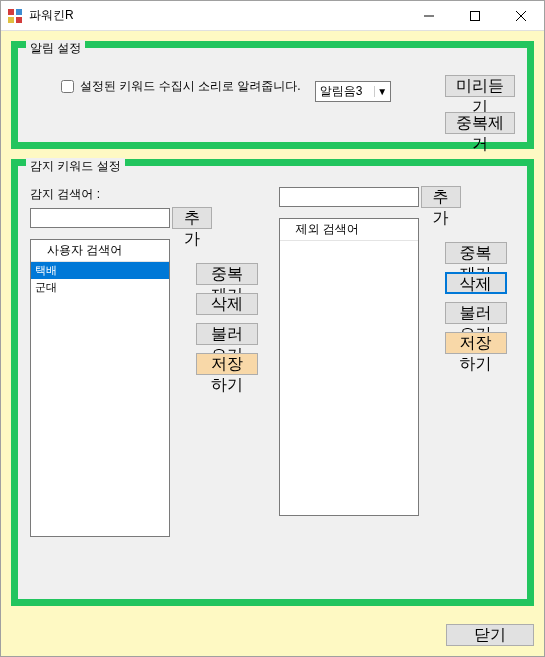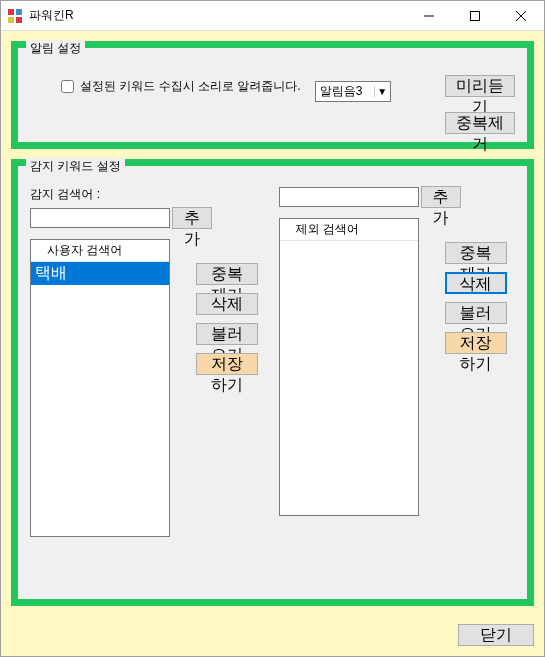--- a/index.html
+++ b/index.html
@@ -192,21 +192,21 @@
       height: 298px;
       overflow: hidden;
     }
     .listbox-header {
       padding: 2px 16px;
       border-bottom: 1px solid #e4e4e4;
       font-size: 12px;
     }
     .listbox-item {
       padding: 1px 4px;
-      font-size: 16px;
+      font-size: 11px;
       cursor: pointer;
     }
     .listbox-item.selected {
       background: #0078d7;
       color: #ffffff;
     }
     
     .button-stack {
       display: flex;
       flex-direction: column;
@@ -218,21 +218,21 @@
       min-width: 62px;
       margin-left: 16px;
     }
     
     .footer {
       padding: 8px 10px 10px 0;
       display: flex;
       justify-content: flex-end;
     }
     .footer .btn {
-      width: 76px;
+      width: 88px;
     }
   </style>
 </head>
 <body>
 
 <div class="window">
 
   <div class="titlebar">
     <span class="titlebar-icon">
       <svg width="16" height="16" viewBox="0 0 16 16">
@@ -293,20 +293,21 @@
         <div class="keyword-col">
           <div class="col-label">감지 검색어 :</div>
           <div class="input-row">
             <input class="text-input" type="text" value="" style="">
             <button class="btn add-btn">추가</button>
           </div>
           <div class="list-and-buttons">
             <div class="listbox">
               <div class="listbox-header">사용자 검색어</div>
               <div class="listbox-item selected">택배</div>
+              <div class="listbox-item">군대</div>
             </div>
             <div class="button-stack">
               <button class="btn">중복제거</button>
               <button class="btn">삭제</button>
               <button class="btn">불러오기</button>
               <button class="btn accent">저장하기</button>
             </div>
           </div>
         </div>
 

